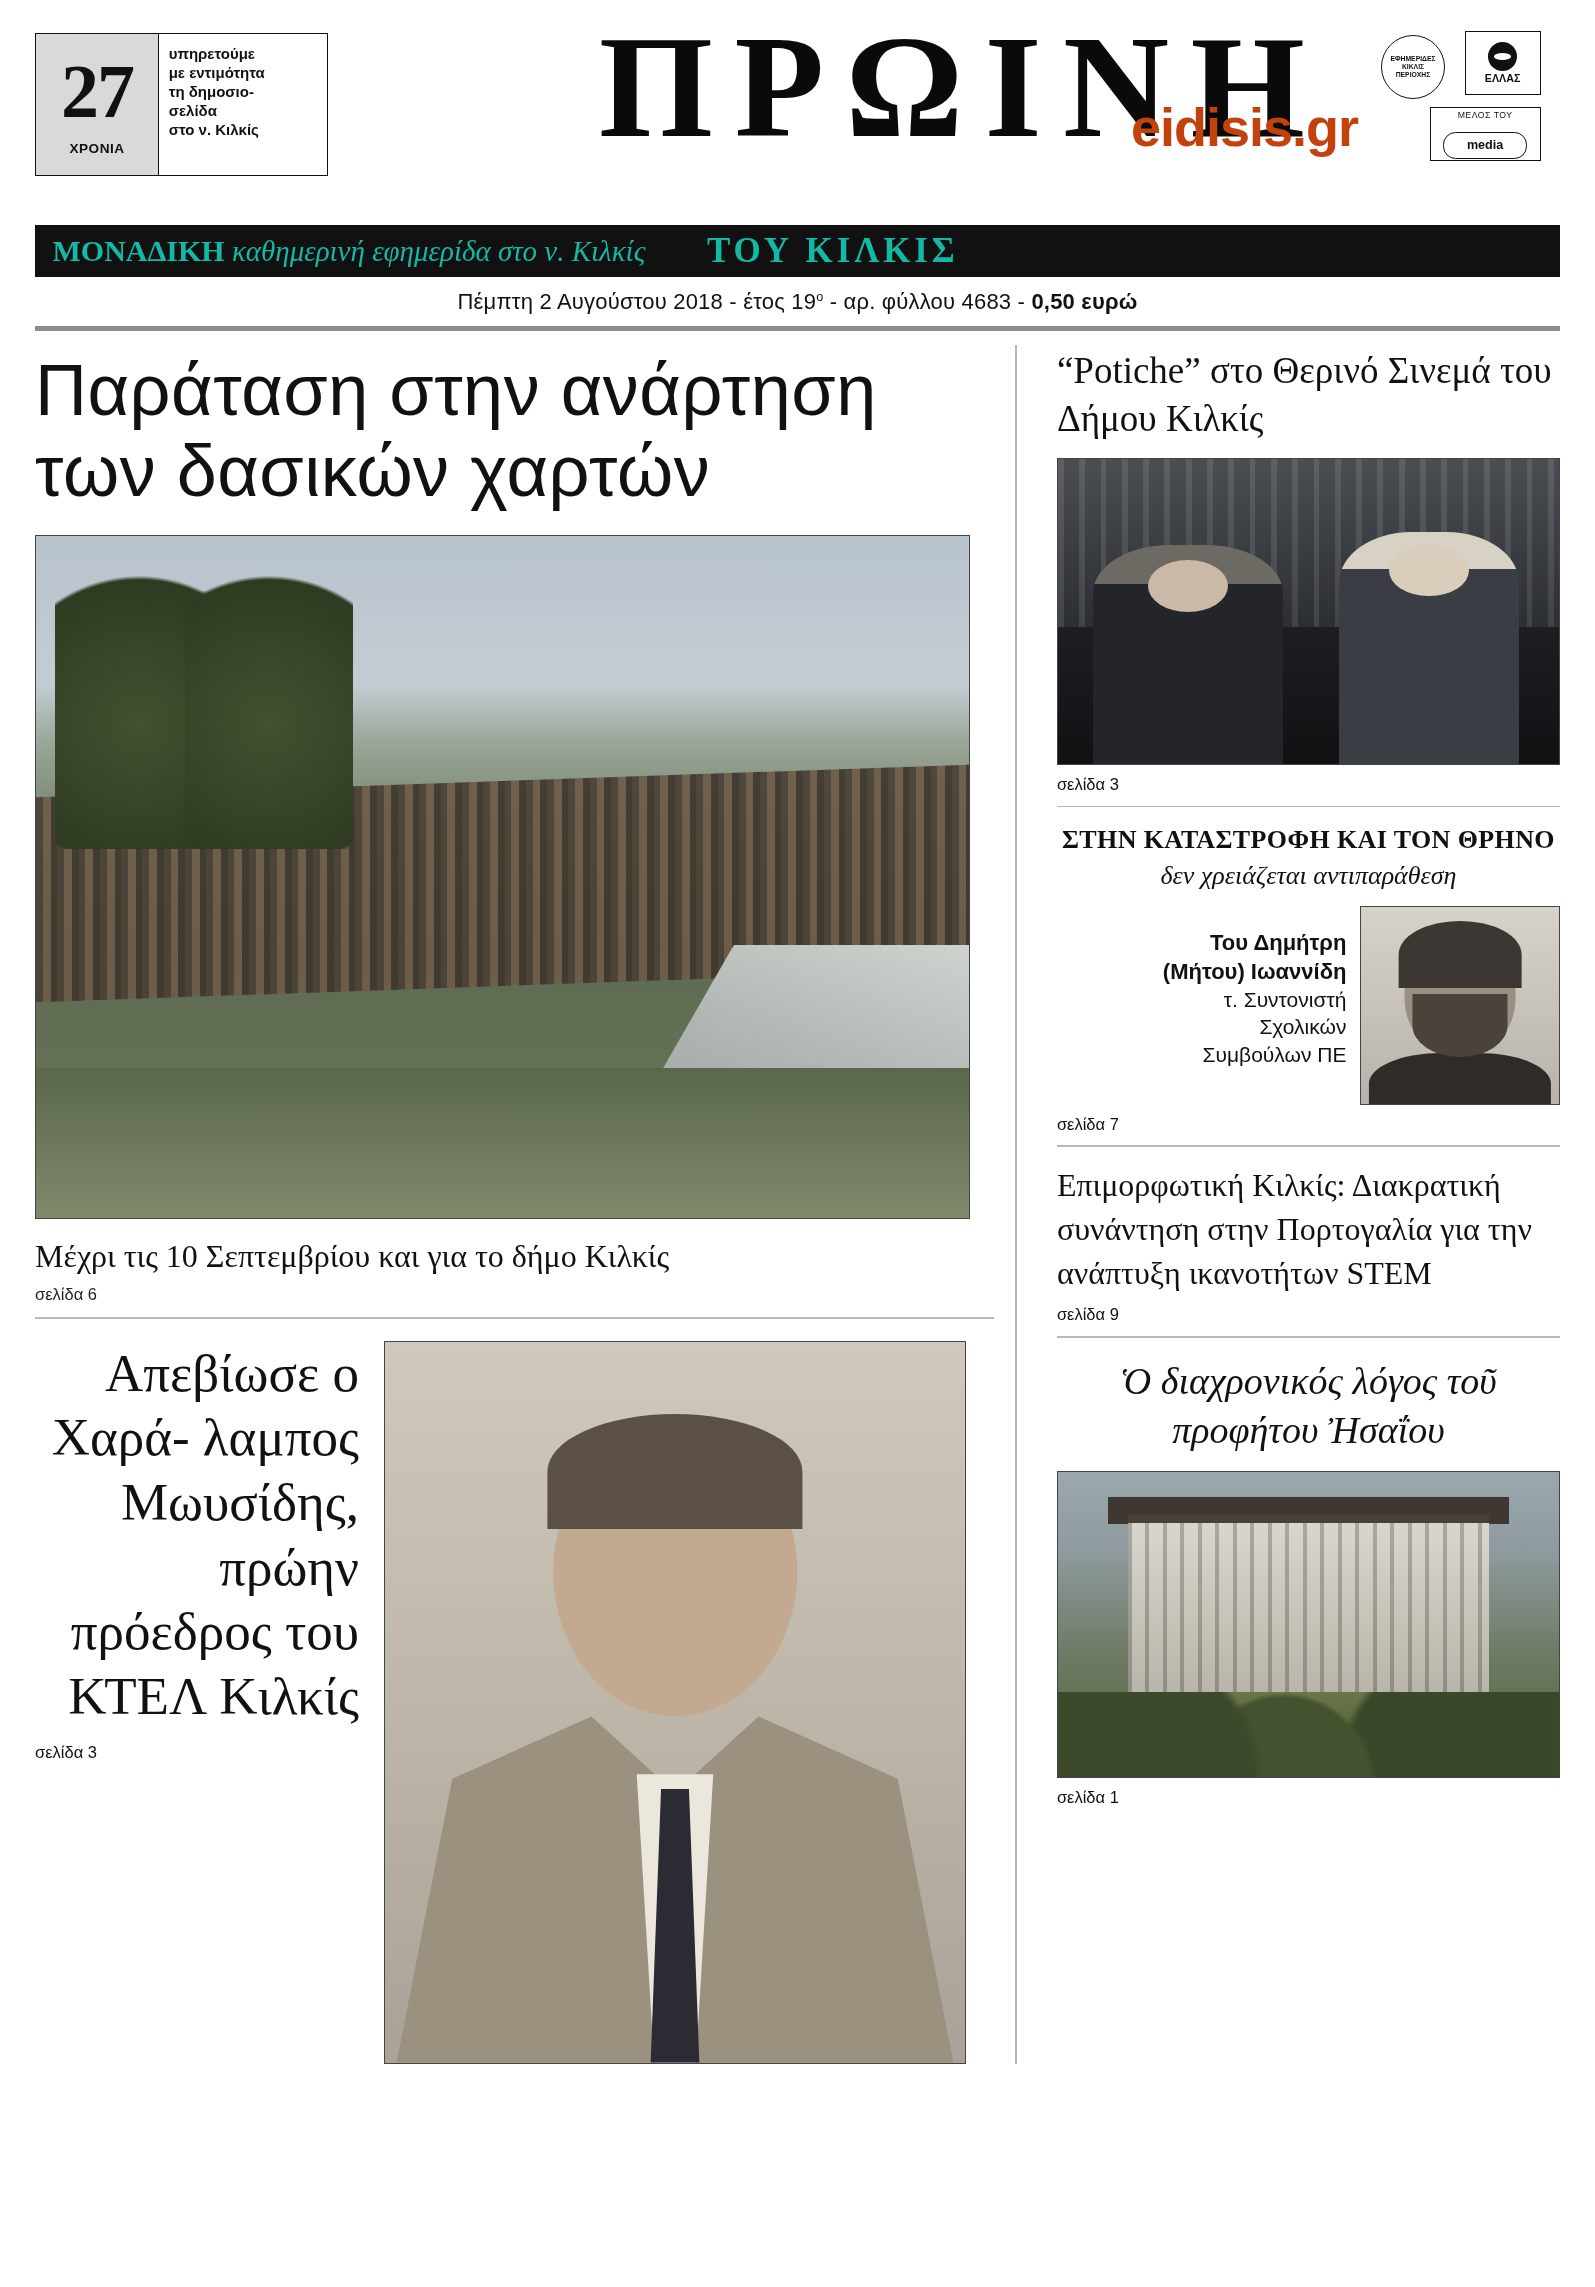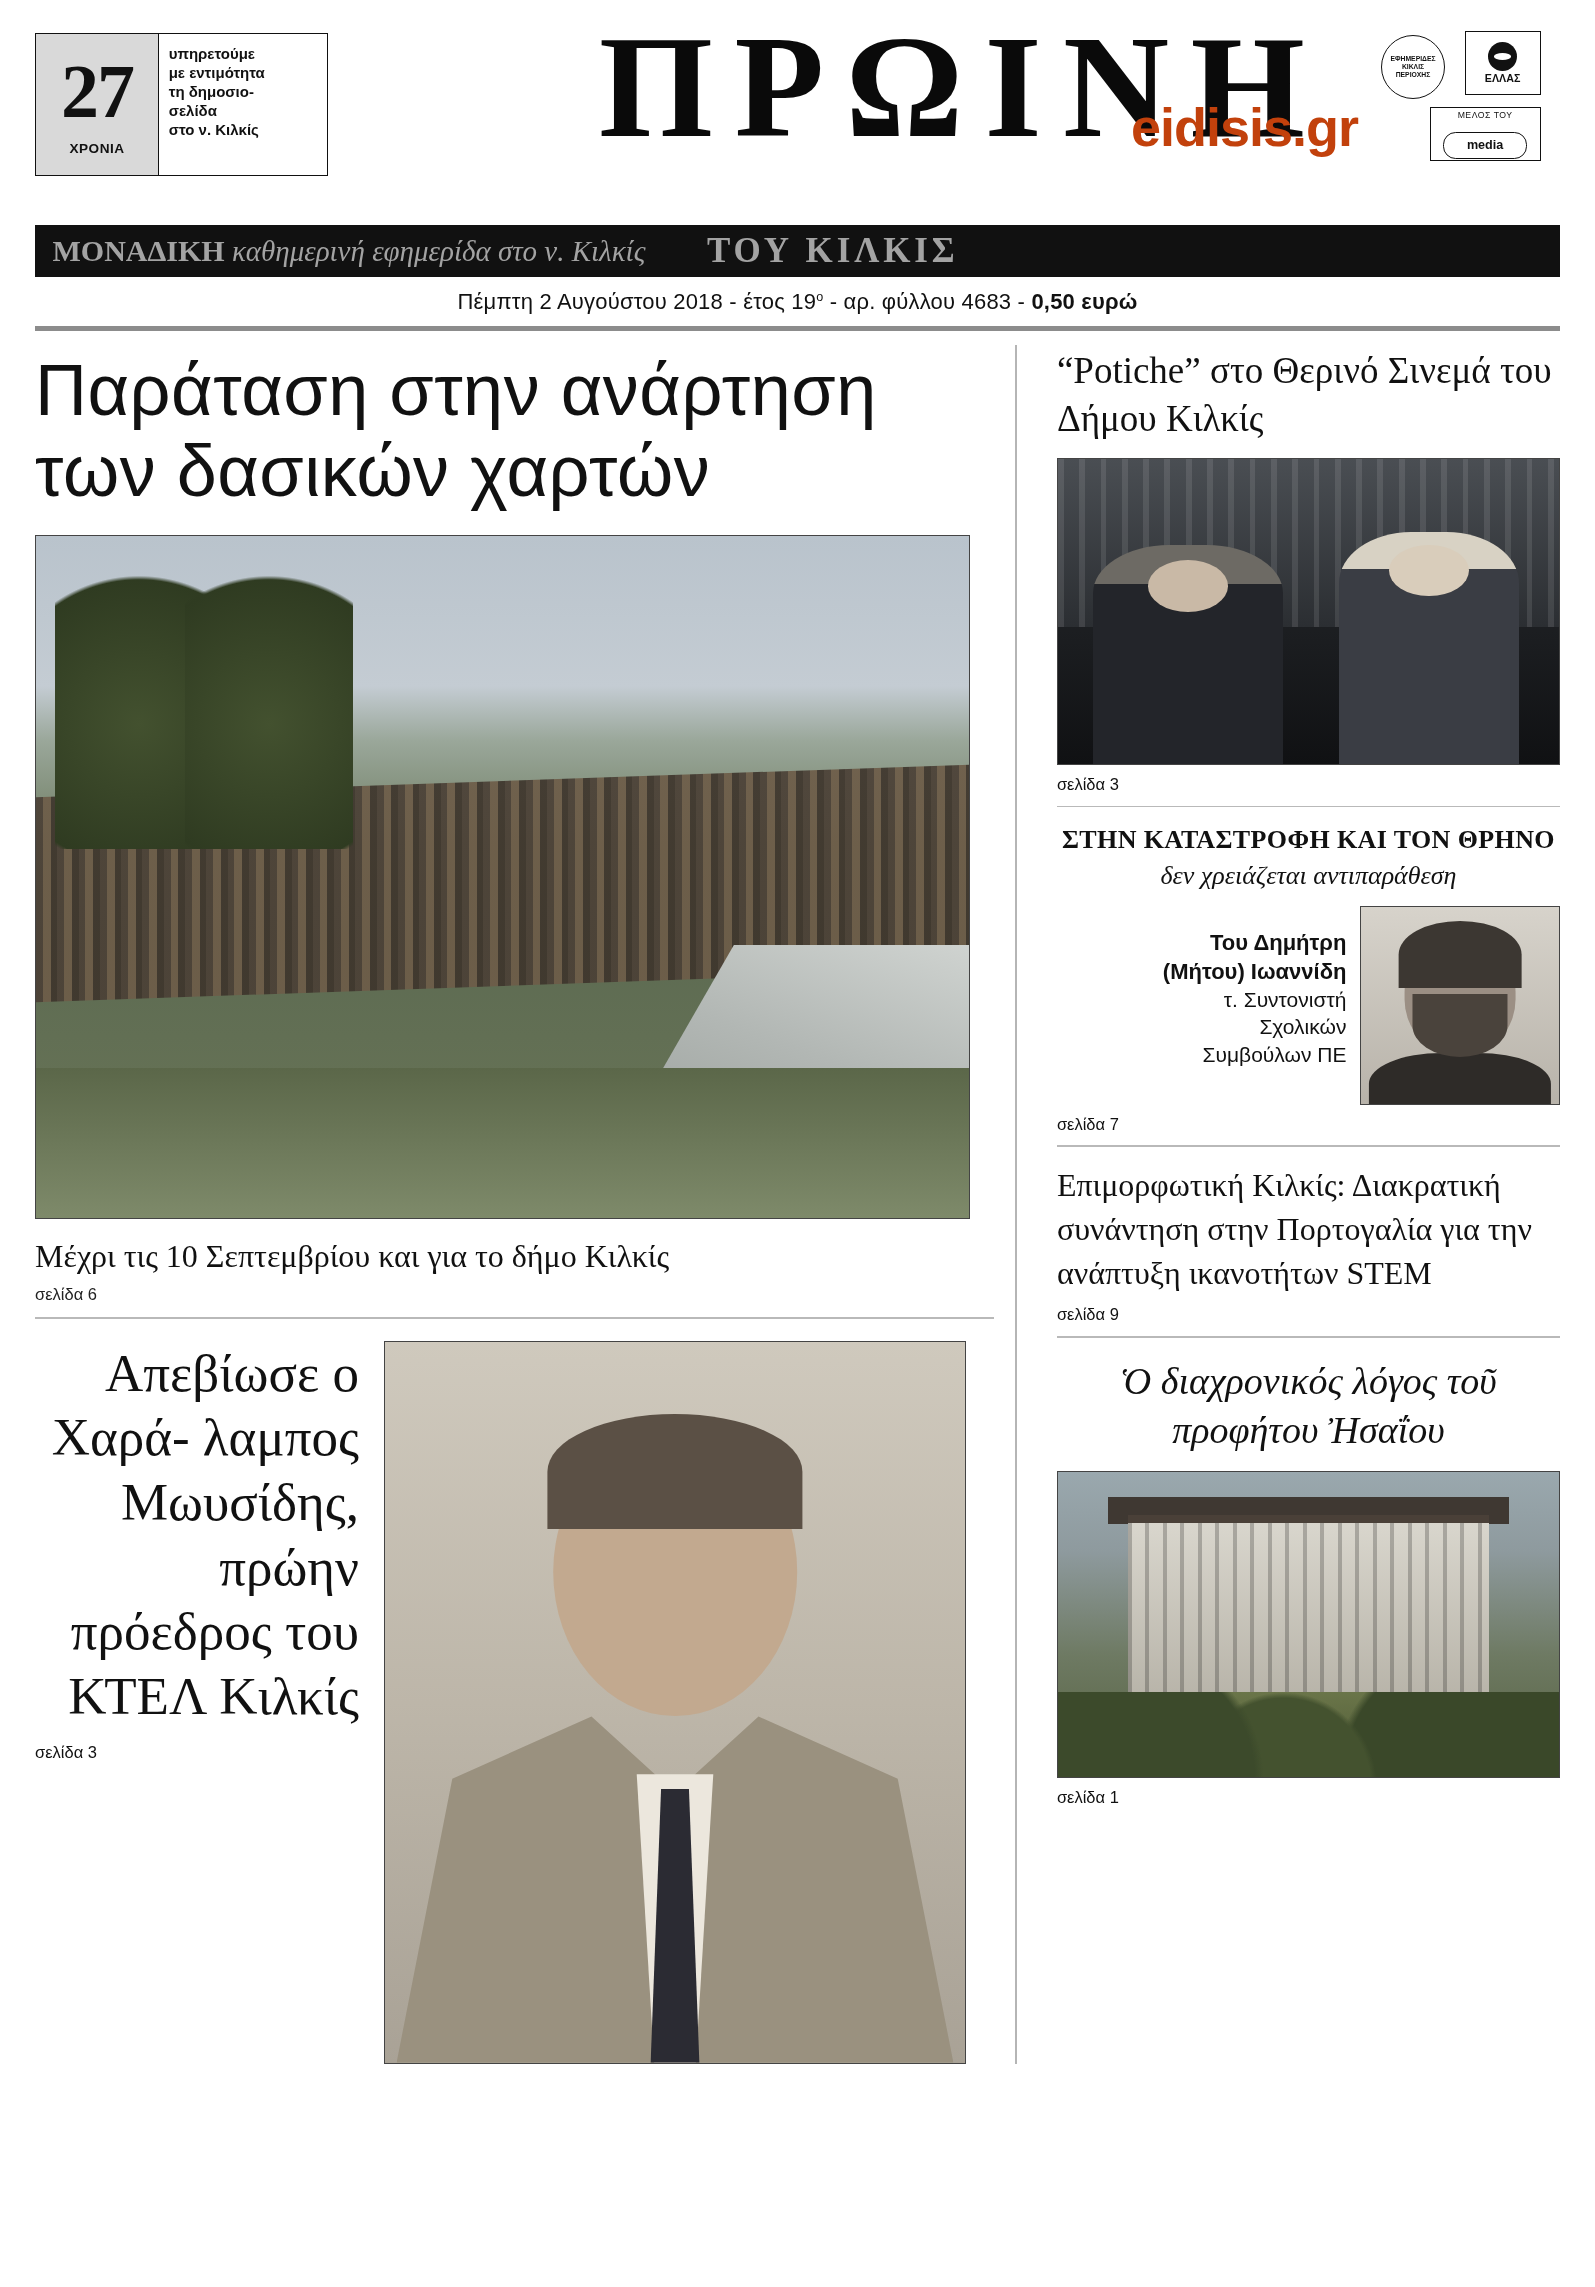--- a/index.html
+++ b/index.html
@@ -183,21 +183,21 @@
     display:flex; align-items:center; justify-content:center;
     font-family: "Liberation Sans", sans-serif;
     font-size: 12.6px;
     font-weight: bold;
   }
 
   
   .blackbar {
     height: 52px;
     background: #111;
-    color: #a3a3a3;
+    color: #14b8a6;
     display: flex;
     align-items: center;
     position: relative;
     margin-top: 1.9px;
   }
   .blackbar .left {
     font-family: "Liberation Serif", serif;
     font-size: 29px;
     font-style: italic;
     padding-left: 17.5px;

